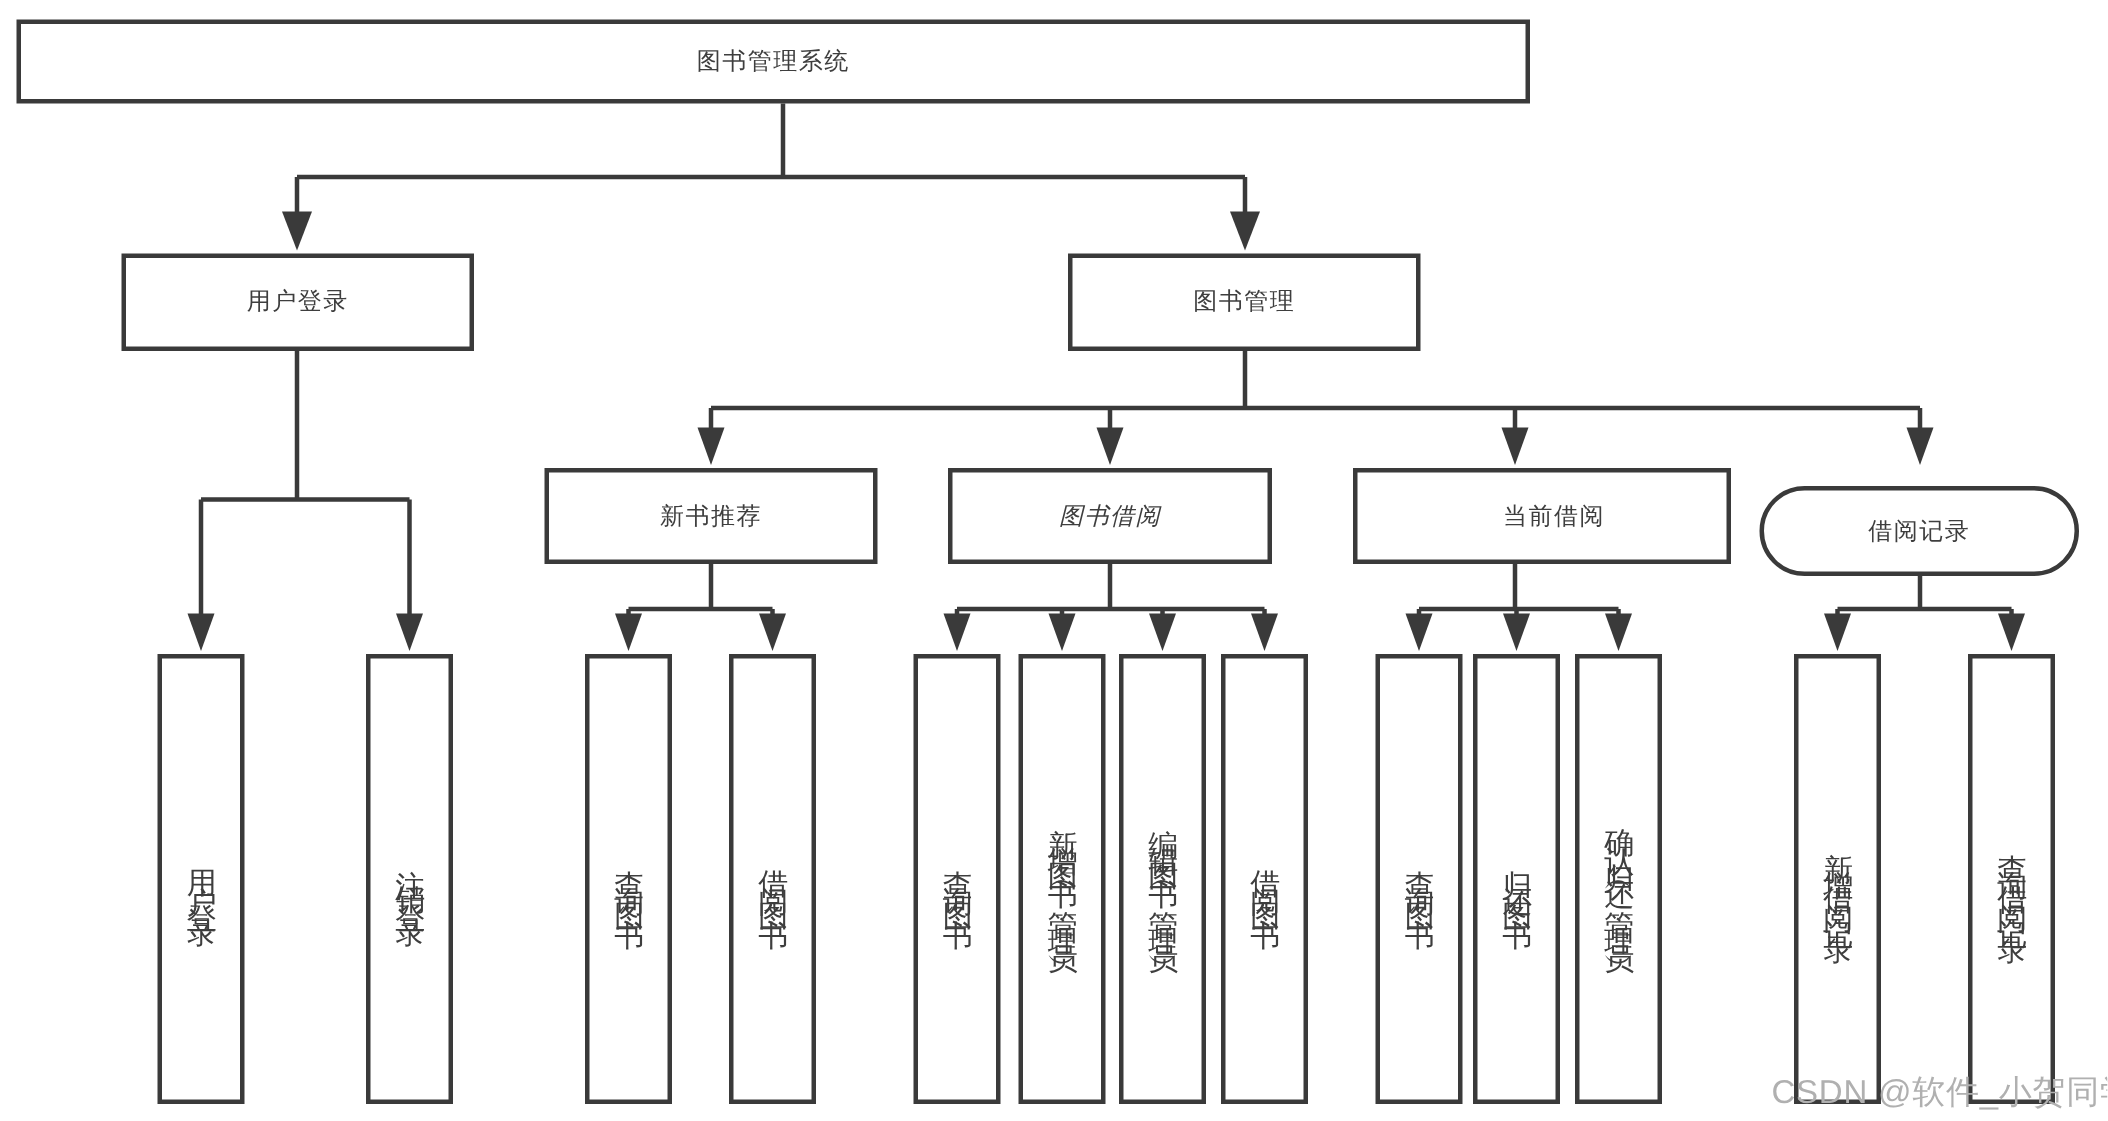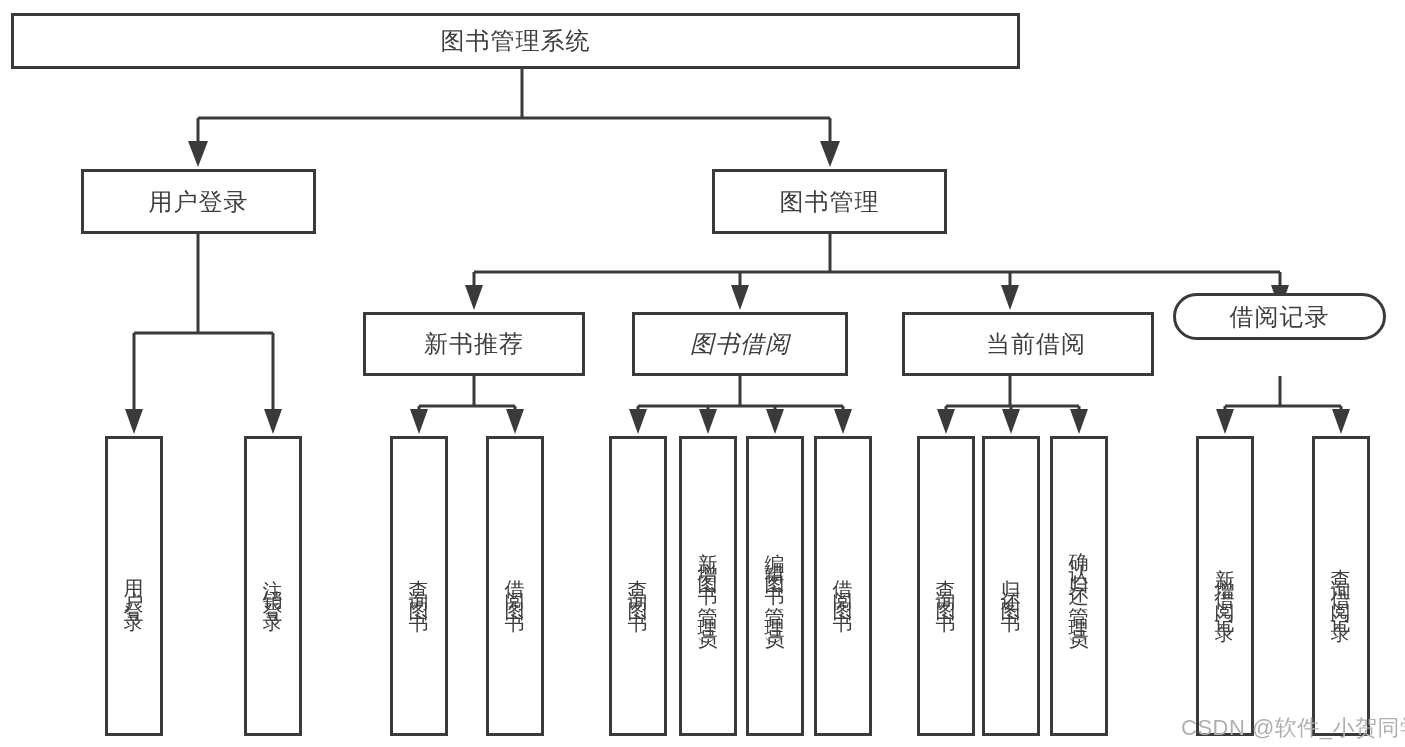--- a/index.html
+++ b/index.html
@@ -19,21 +19,21 @@
   #wires{position:absolute;left:0;top:0;z-index:1;}
   .node{
     position:absolute;
     box-sizing:border-box;
     background:var(--box-bg);
     border:3px solid var(--line);
     color:var(--text);
     display:flex;align-items:center;justify-content:center;
     z-index:2;
   }
-  .h-node{font-size:24px;letter-spacing:1px;white-space:nowrap;}
+  .h-node{font-size:16px;letter-spacing:1px;white-space:nowrap;}
   .v-node{width:58px;top:436px;height:300px;}
   .v-node .v-text{
     writing-mode:vertical-rl;
     text-orientation:mixed;
     font-size:20px;
     letter-spacing:11px;
     line-height:1;
     color:var(--text);
   }
   #watermark{
@@ -104,21 +104,21 @@
 
   <div class="node h-node" style="left:712px;top:169px;width:235px;height:65px;">
     <span>图书管理</span>
   </div>
   <div class="node h-node" style="left:632px;top:312px;width:216px;height:64px;font-style:italic;">
     <span>图书借阅</span>
   </div>
   <div class="node h-node" style="left:902px;top:312px;width:252px;height:64px;padding-left:16px;">
     <span>当前借阅</span>
   </div>
-  <div class="node h-node" style="left:1173px;top:293px;width:213px;height:47px;border-radius:30px;">
+  <div class="node h-node" style="left:1173px;top:324px;width:213px;height:60px;border-radius:30px;">
     <span>借阅记录</span>
   </div>
 
   <div class="node v-node" style="left:105px;">
     <span class="v-text">用户登录</span>
   </div>
   <div class="node v-node" style="left:244px;">
     <span class="v-text">注销登录</span>
   </div>
 

